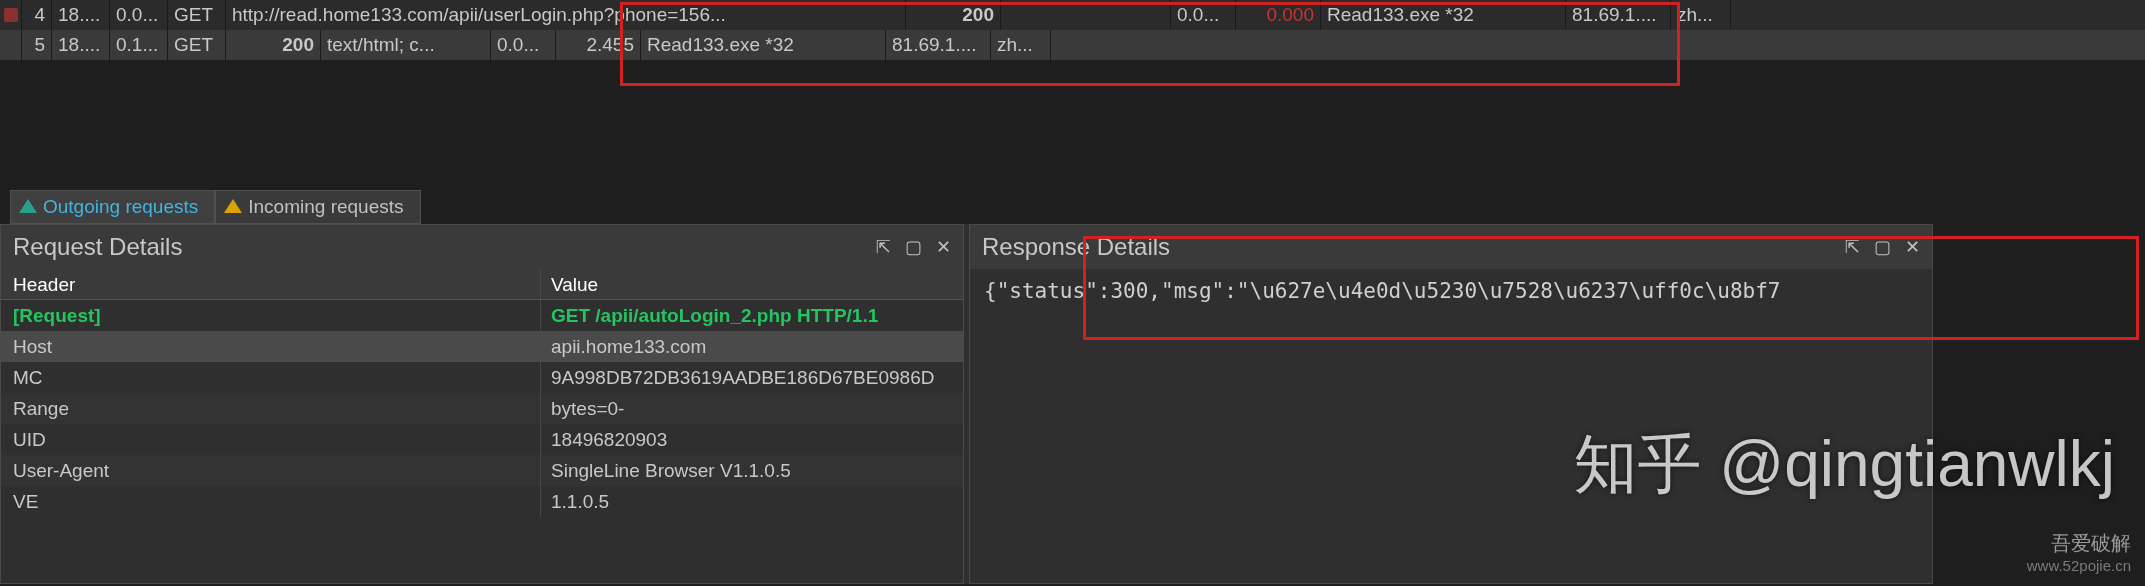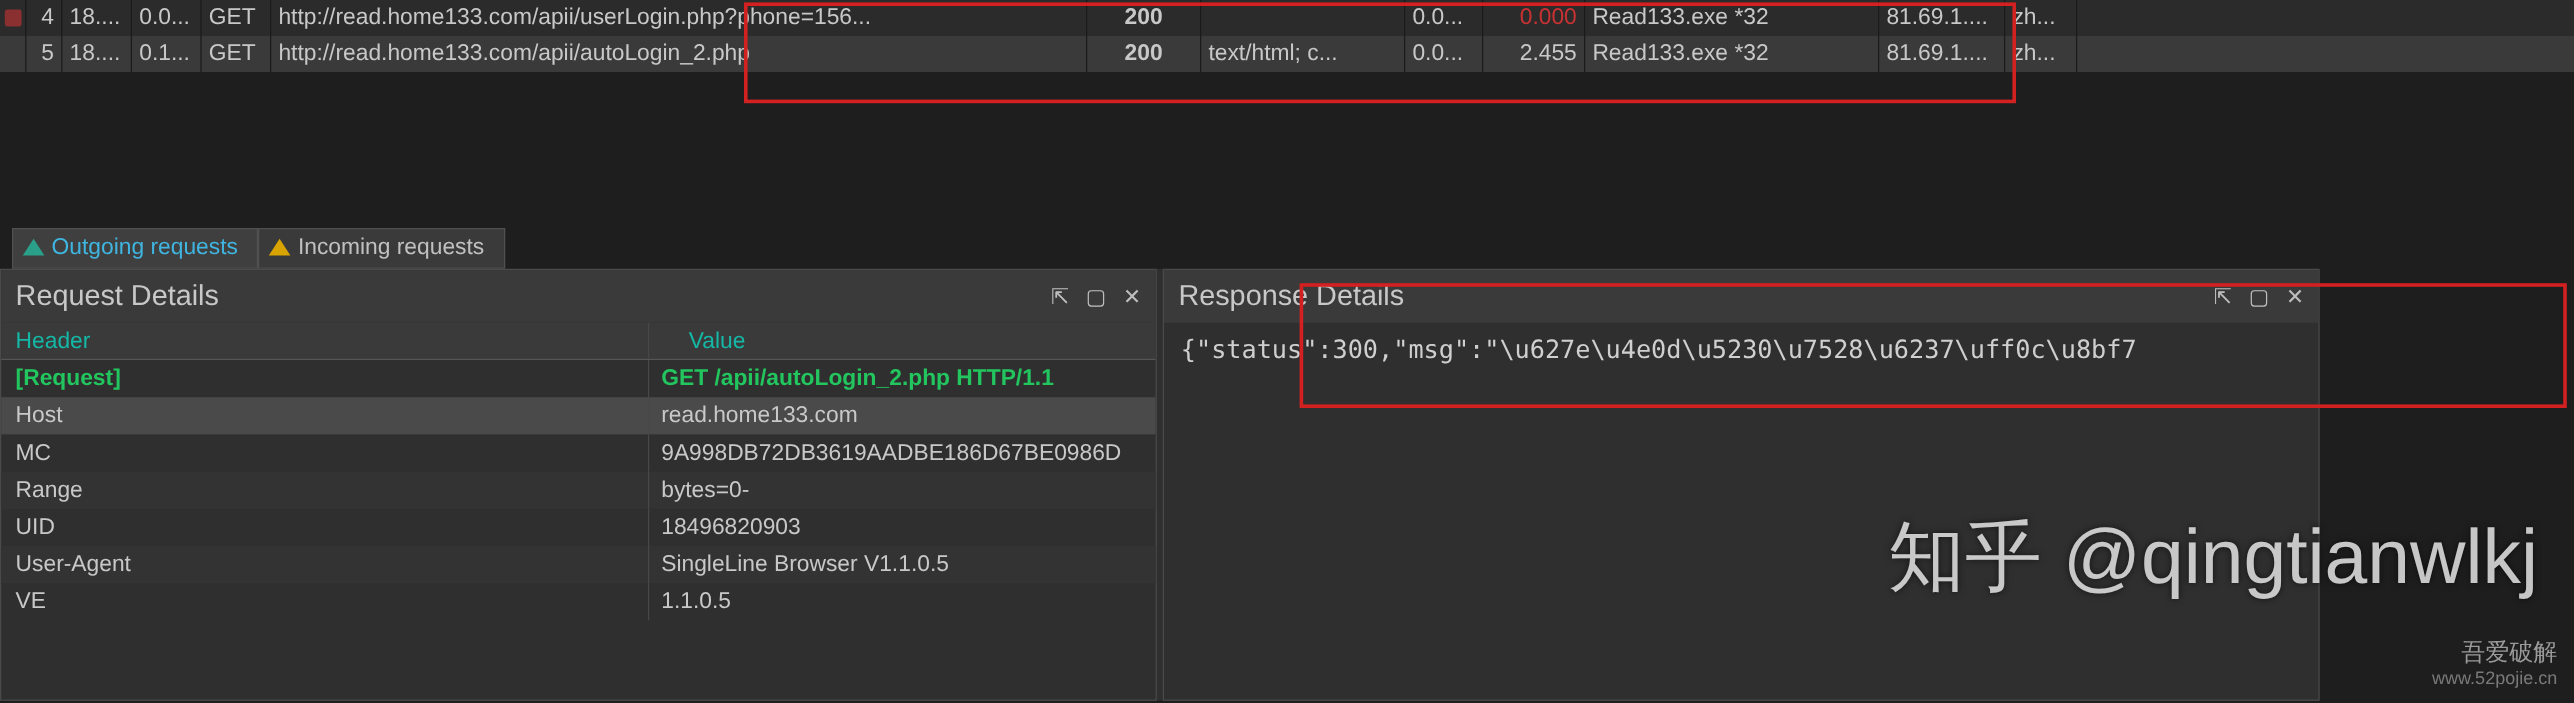--- a/index.html
+++ b/index.html
@@ -33,21 +33,21 @@
     overflow: hidden;
     text-overflow: ellipsis;
     border-right: 1px solid #1a1a1a;
   }
   .c-icon   { width: 22px; padding:0; }
   .c-num    { width: 30px; text-align: right; }
   .c-time   { width: 58px; }
   .c-dur    { width: 58px; }
   .c-meth   { width: 58px; }
   .c-url    { width: 680px; }
-  .c-status { width: 95px; text-align: center; font-weight: 600; }
+  .c-status { width: 95px; text-align: right; font-weight: 600; }
   .c-ctype  { width: 170px; }
   .c-sz1    { width: 65px; }
   .c-sz2    { width: 85px; text-align: right; font-weight: 400; }
   .c-proc   { width: 245px; }
   .c-ip     { width: 105px; }
   .c-usr    { width: 60px; }
   .red-text { color: #c83232; }
   .blocked-icon {
     width: 14px; height: 14px; margin: 8px 0 0 4px;
     background: #8a3030;
@@ -139,21 +139,21 @@
 
   
   .hdr-row {
     display: flex;
     height: 31px;
     line-height: 31px;
     font-size: 19px;
   }
   .hdr-row .hname { width: 540px; padding-left: 12px; overflow:hidden; text-overflow:ellipsis; white-space:nowrap; border-right:1px solid #484848;}
   .hdr-row .hval  { flex: 1; padding-left: 10px; overflow:hidden; text-overflow:ellipsis; white-space:nowrap;}
-  .hdr-row.head { background: #3a3a3a; color: #14b8a6; border-bottom:1px solid #555;gap:23px;}
+  .hdr-row.head { background: #3a3a3a; color: #ffffff; border-bottom:1px solid #555;}
   .hdr-row.alt  { background: #333333; }
   .hdr-row.sel  { background: #4a4a4a; }
   .bold { font-weight: 700; color: #22c55e; }
 
   
   .resp-body {
     padding: 10px 14px;
     font-family: Consolas, monospace;
     font-size: 21px;
     color: #cfcfcf;
@@ -209,21 +209,20 @@
     <div class="cell c-proc">Read133.exe *32</div>
     <div class="cell c-ip">81.69.1....</div>
     <div class="cell c-usr">zh...</div>
   </div>
   <div class="grid-row r2">
     <div class="cell c-icon"></div>
     <div class="cell c-num">5</div>
     <div class="cell c-time">18....</div>
     <div class="cell c-dur">0.1...</div>
     <div class="cell c-meth">GET</div>
-    <div class="cell c-url">http://read.home133.com/apii/autoLogin_2.php</div>
     <div class="cell c-status">200</div>
     <div class="cell c-ctype">text/html; c...</div>
     <div class="cell c-sz1">0.0...</div>
     <div class="cell c-sz2">2.455</div>
     <div class="cell c-proc">Read133.exe *32</div>
     <div class="cell c-ip">81.69.1....</div>
     <div class="cell c-usr">zh...</div>
   </div>
 </div>
 
@@ -255,21 +254,21 @@
       <div class="hname">Header</div>
       <div class="hval">Value</div>
     </div>
     <div id="req-rows">
         <div class="hdr-row">
           <div class="hname bold">[Request]</div>
           <div class="hval bold">GET /apii/autoLogin_2.php HTTP/1.1</div>
         </div>
         <div class="hdr-row sel">
           <div class="hname">Host</div>
-          <div class="hval">read.home133.com</div>
+          <div class="hval">apii.home133.com</div>
         </div>
         <div class="hdr-row">
           <div class="hname">MC</div>
           <div class="hval">9A998DB72DB3619AADBE186D67BE0986D</div>
         </div>
         <div class="hdr-row alt">
           <div class="hname">Range</div>
           <div class="hval">bytes=0-</div>
         </div>
         <div class="hdr-row">

